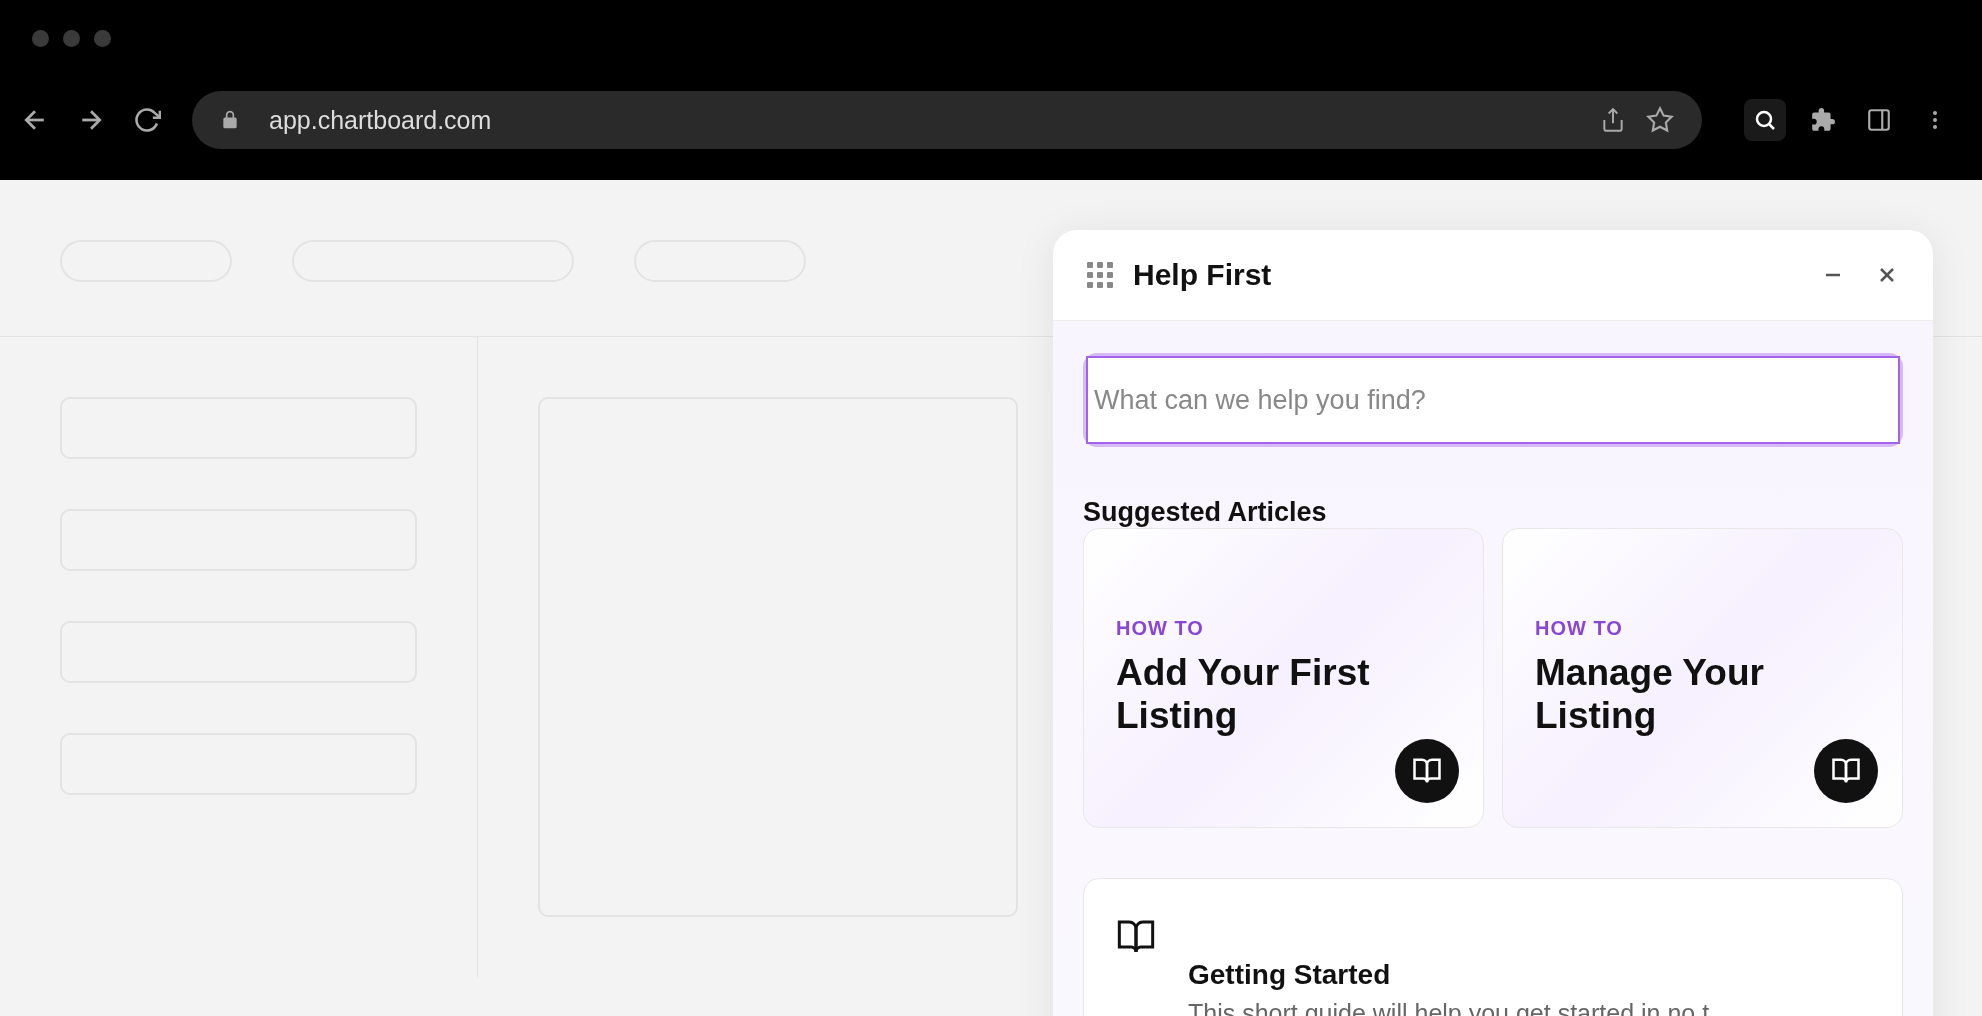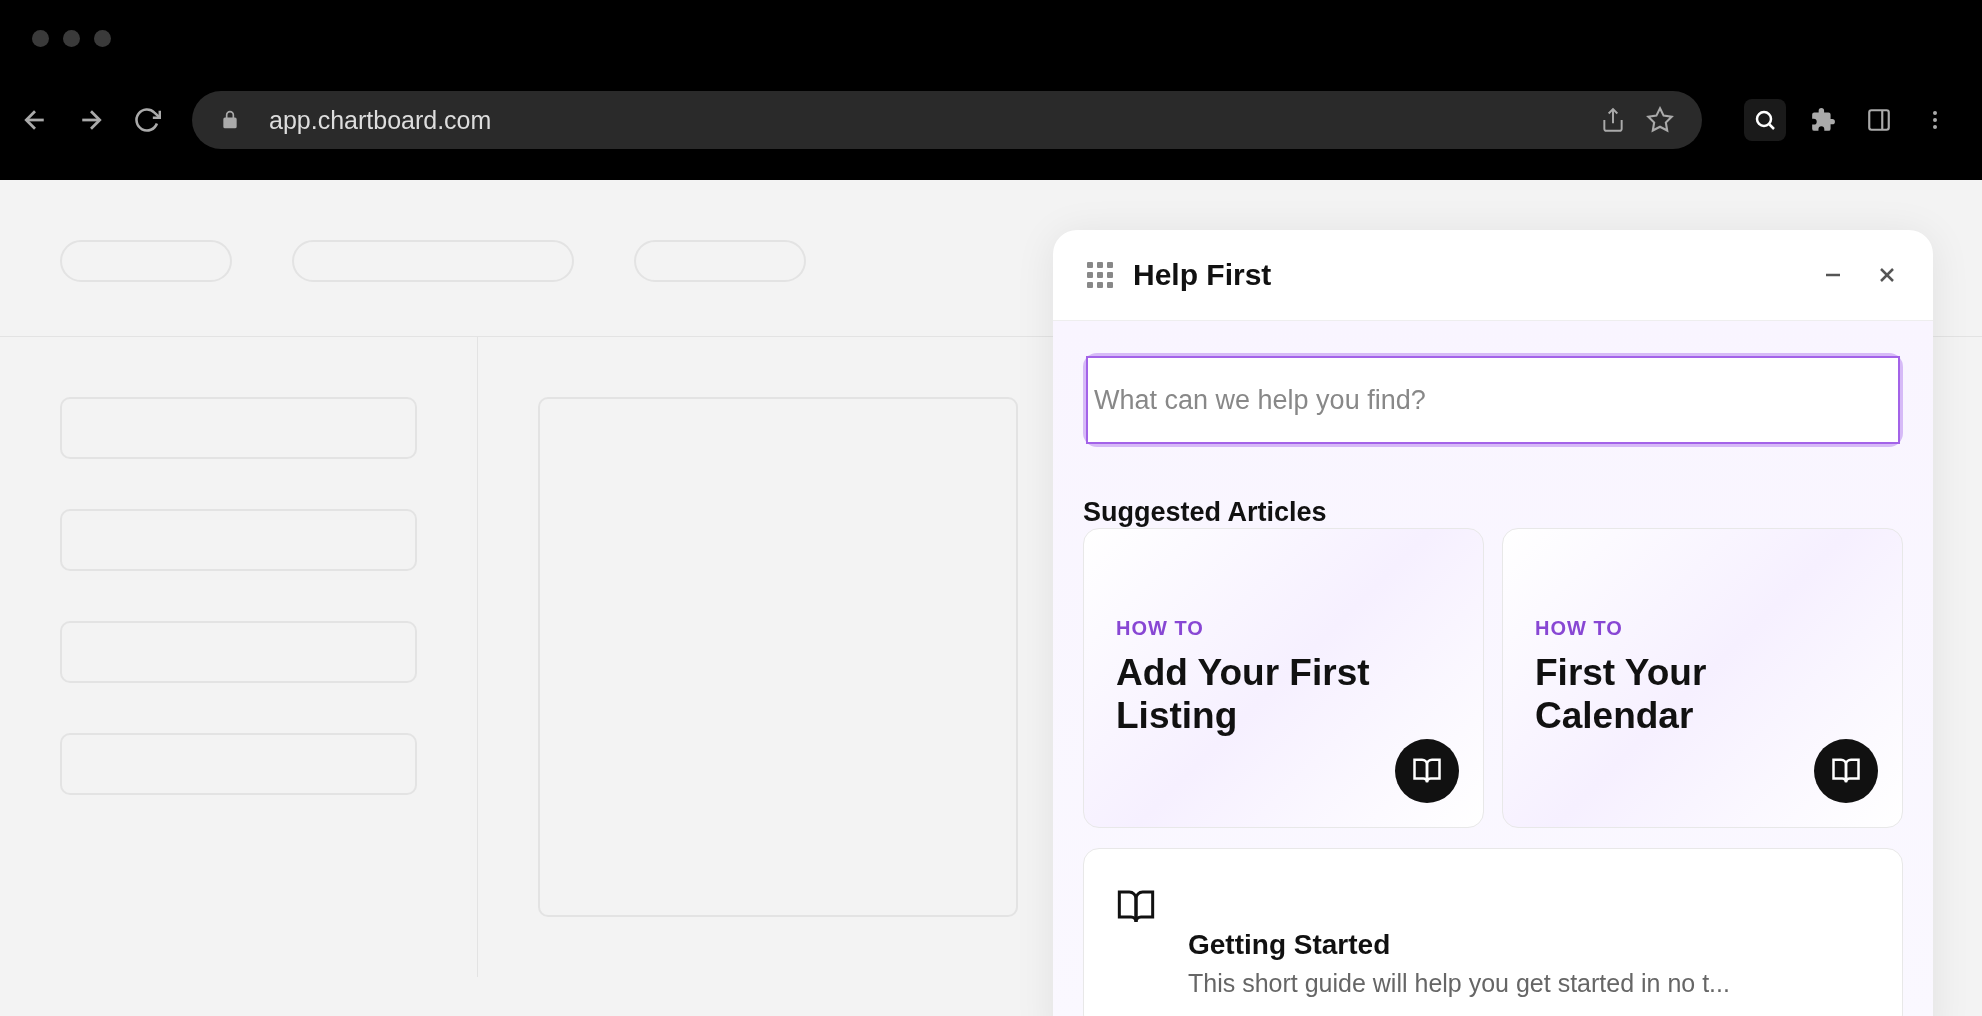--- a/index.html
+++ b/index.html
@@ -265,21 +265,21 @@
     
     .section-title {
       font-size: 27px;
       font-weight: 600;
       color: #111;
     }
     
     .cards-row {
       display: flex;
       gap: 18px;
-      margin-bottom: 20px;
+      margin-bottom: 50px;
     }
     
     .article-card {
       flex: 1;
       background: linear-gradient(135deg, #fff 0%, #f6f0ff 50%, #fff 100%);
       border: 1px solid #e8e8e8;
       border-radius: 16px;
       padding: 88px 32px 32px 32px;
       position: relative;
       cursor: pointer;
@@ -502,21 +502,21 @@
           <div class="card-icon-btn">
             <svg width="30" height="30" viewBox="0 0 24 24" fill="none" stroke="currentColor" stroke-width="2">
                 <path d="M2 3h6a4 4 0 0 1 4 4v14a3 3 0 0 0-3-3H2z"></path>
                 <path d="M22 3h-6a4 4 0 0 0-4 4v14a3 3 0 0 1 3-3h7z"></path>
               </svg>
           </div>
         </div>
 
         <div class="article-card">
           <div class="card-eyebrow">HOW TO</div>
-          <div class="card-title">First Your Calendar</div>
+          <div class="card-title">Manage Your Listing</div>
           <div class="card-icon-btn">
             <svg width="30" height="30" viewBox="0 0 24 24" fill="none" stroke="currentColor" stroke-width="2">
                 <path d="M2 3h6a4 4 0 0 1 4 4v14a3 3 0 0 0-3-3H2z"></path>
                 <path d="M22 3h-6a4 4 0 0 0-4 4v14a3 3 0 0 1 3-3h7z"></path>
               </svg>
           </div>
         </div>
       </div>
 
       <div class="list-item">

